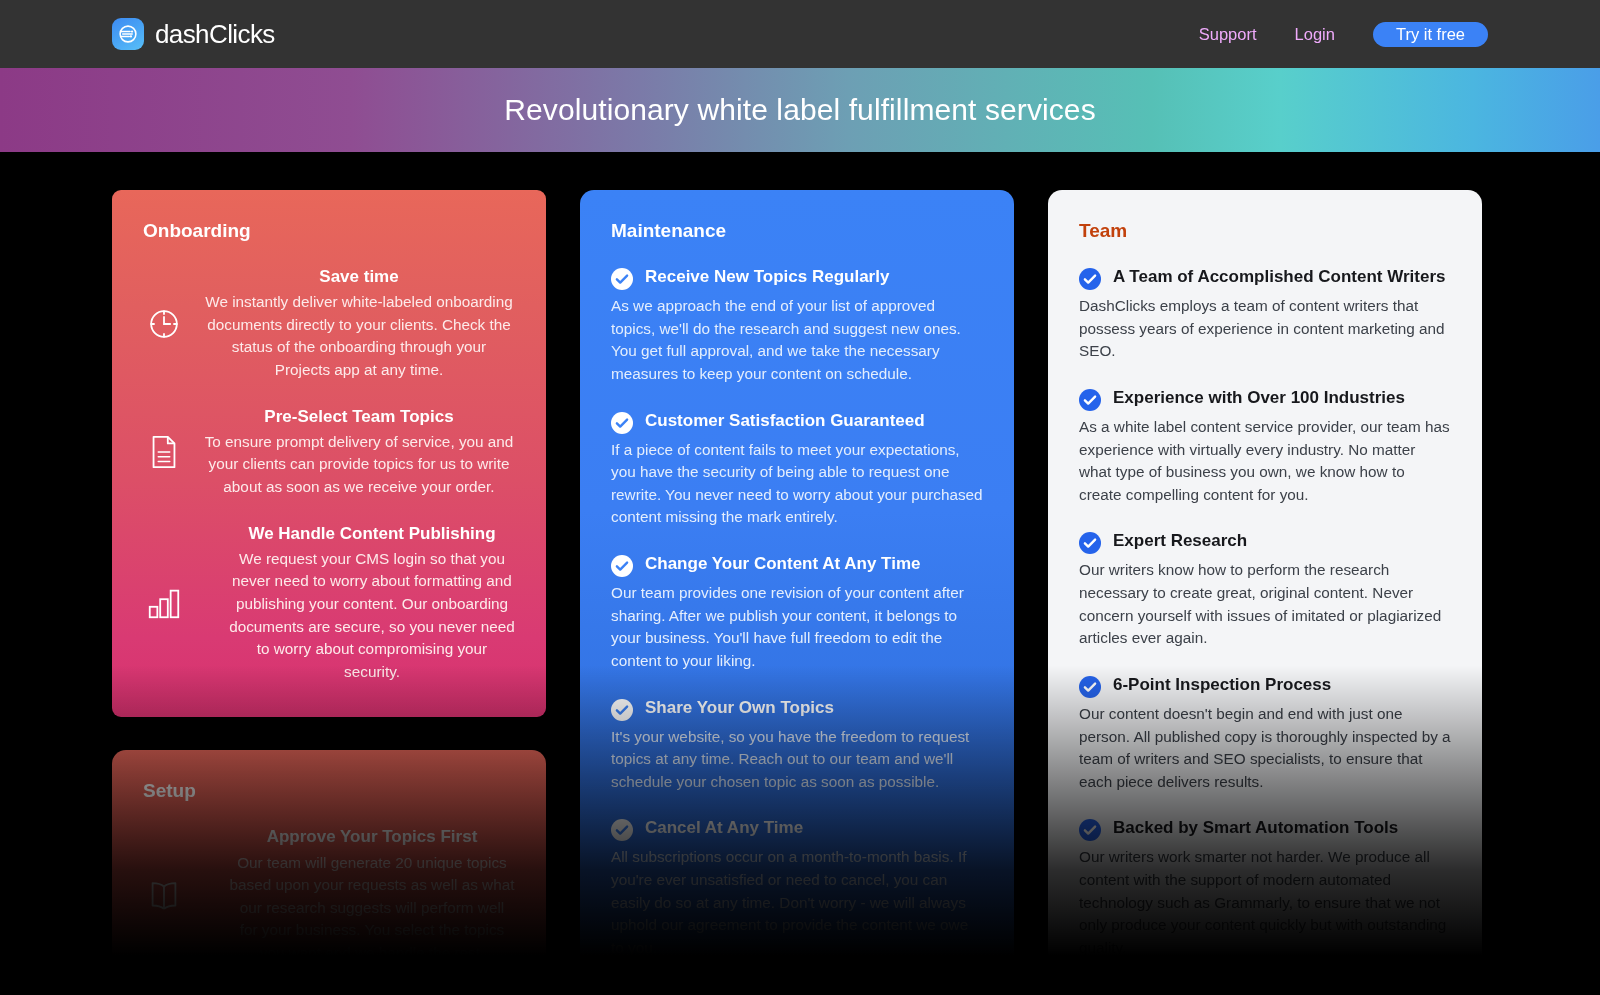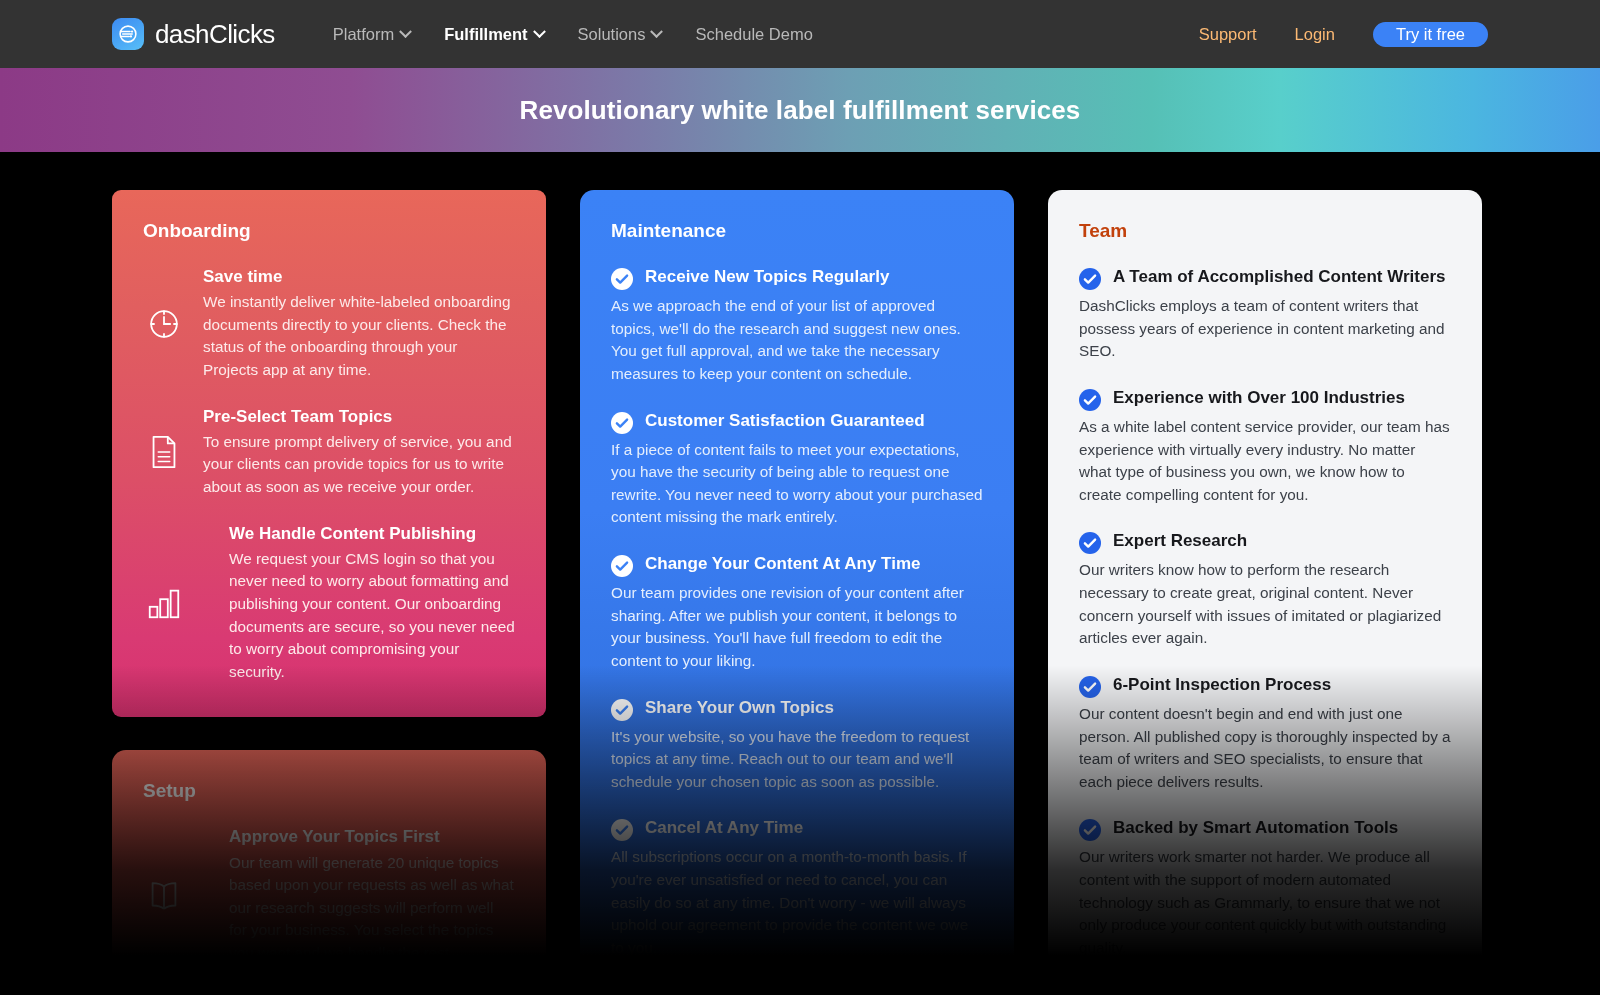--- a/index.html
+++ b/index.html
@@ -32,21 +32,21 @@
   .nav-link{
     color:#b9b9b9; font-size:16.5px; display:flex; align-items:center; gap:7px;
     cursor:pointer; white-space:nowrap;
   }
   .nav-link.active{ color:#ffffff; font-weight:bold; }
   .chev{ display:inline-block; width:9px; height:9px;
     border-right:2px solid currentColor; border-bottom:2px solid currentColor;
     transform:rotate(45deg) translate(-2px,-2px);
   }
   .nav-right{ margin-left:auto; display:flex; align-items:center; gap:38px; }
-  .nav-right .nav-link{ color:#fdba74; }
+  .nav-right .nav-link{ color:#f0abfc; }
   .try-btn{
     background:#3b82f6; color:#fff; font-size:16.5px;
     padding:3px 23px; border-radius:30px; border:none; cursor:pointer;
     font-family:inherit; white-space:nowrap;
   }
 
   
   .hero{
     width:1600px; height:84px;
     background:linear-gradient(90deg,
@@ -54,21 +54,21 @@
       #8f4d92 22%,
       #7b7aa8 40%,
       #6d9fb4 53%,
       #56c0b6 72%,
       #58cfcb 80%,
       #4bb6e0 92%,
       #4a9ee8 100%);
     display:flex; align-items:center; justify-content:center;
   }
   .hero-title{
-    color:#ffffff; font-size:26px; font-weight:bold; letter-spacing:.1px;
+    color:#ffffff; font-size:30px; font-weight:normal; letter-spacing:.1px;
   }
 
   
   .stage{
     position:relative; width:1600px; height:843px; background:#000;
     overflow:hidden;
   }
   .cols{
     position:absolute; top:0; left:0;
     display:flex; gap:34px;
@@ -96,21 +96,21 @@
     background:#f4f5f7;
     min-height:745px;
   }
 
   .card-title{
     font-size:19px; font-weight:bold; color:#ffffff; margin-bottom:24px;
   }
   .card-team .card-title{ color:#c2410c; }
 
   
-  .feat-row{ display:flex; align-items:center; gap:18px; margin-bottom:24px; }
+  .feat-row{ display:flex; align-items:center; gap:18px; margin-bottom:24px;text-align:center; }
   .feat-row:last-child{ margin-bottom:0;gap:44px; }
   .feat-icon{ flex:0 0 42px; width:42px; display:flex; justify-content:center; }
   .feat-body{ flex:1 1 auto; }
   .feat-h{
     font-size:17px; font-weight:bold; color:#ffffff; margin-bottom:3px;
     line-height:1.3;
   }
   .feat-p{
     font-size:15.3px; color:#fdeaea; line-height:1.48;
   }
@@ -146,37 +146,20 @@
         <path d="M4.6 9.3 H14.2" stroke="#ffffff" stroke-width="1.7" stroke-linecap="round"></path>
         <path d="M6.2 12 H16.6" stroke="#ffffff" stroke-width="1.7" stroke-linecap="round"></path>
         <path d="M4.6 14.7 H13.4" stroke="#ffffff" stroke-width="1.7" stroke-linecap="round"></path>
         <circle cx="16.4" cy="9.3" r="1.25" fill="#ffffff"></circle>
         <circle cx="15.2" cy="14.7" r="1.25" fill="#ffffff"></circle>
       </svg>
     </span>
     <span class="brand-name">dashClicks</span>
   </div>
 
-  <div class="nav-links">
-    <div class="nav-link">
-      <span>Platform</span>
-      <i class="chev"></i>
-    </div>
-    <div class="nav-link active">
-      <span>Fulfillment</span>
-      <i class="chev"></i>
-    </div>
-    <div class="nav-link">
-      <span>Solutions</span>
-      <i class="chev"></i>
-    </div>
-    <div class="nav-link">
-      <span>Schedule Demo</span>
-    </div>
-  </div>
 
   <div class="nav-right">
     <div class="nav-link">Support</div>
     <div class="nav-link">Login</div>
     <button class="try-btn">Try it free</button>
   </div>
 </div>
 
 <div class="hero">
   <div class="hero-title">Revolutionary white label fulfillment services</div>

